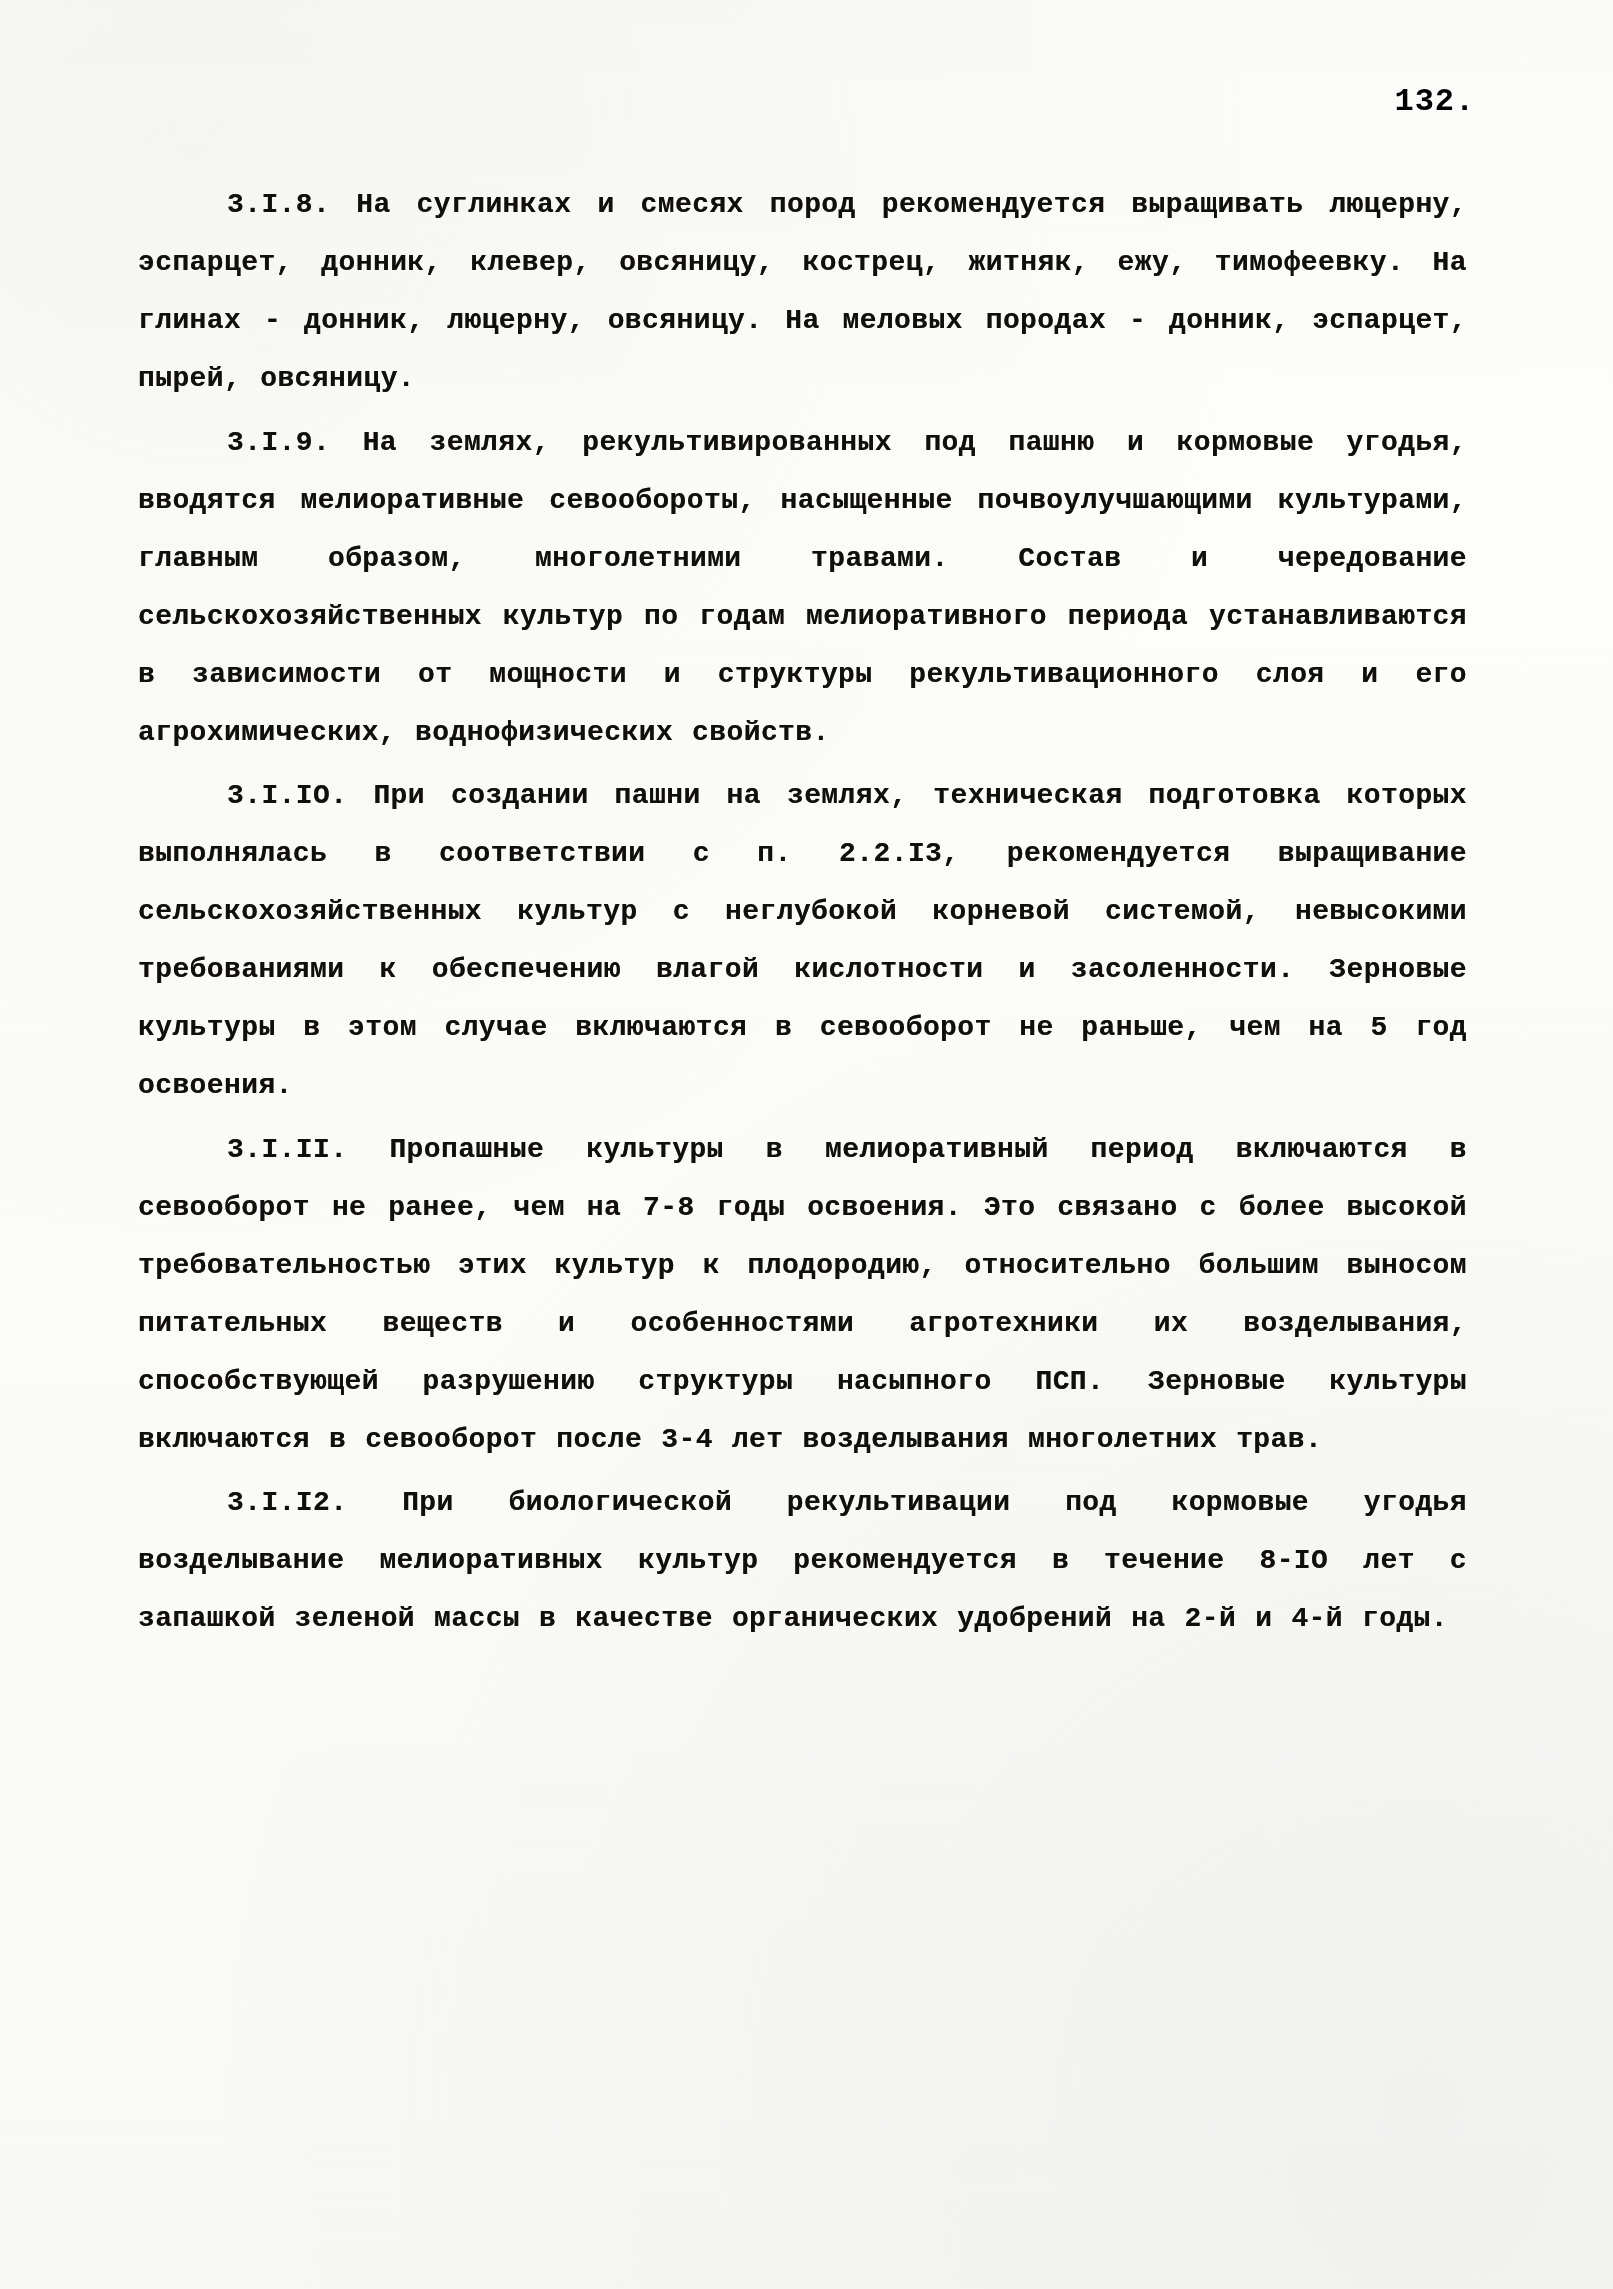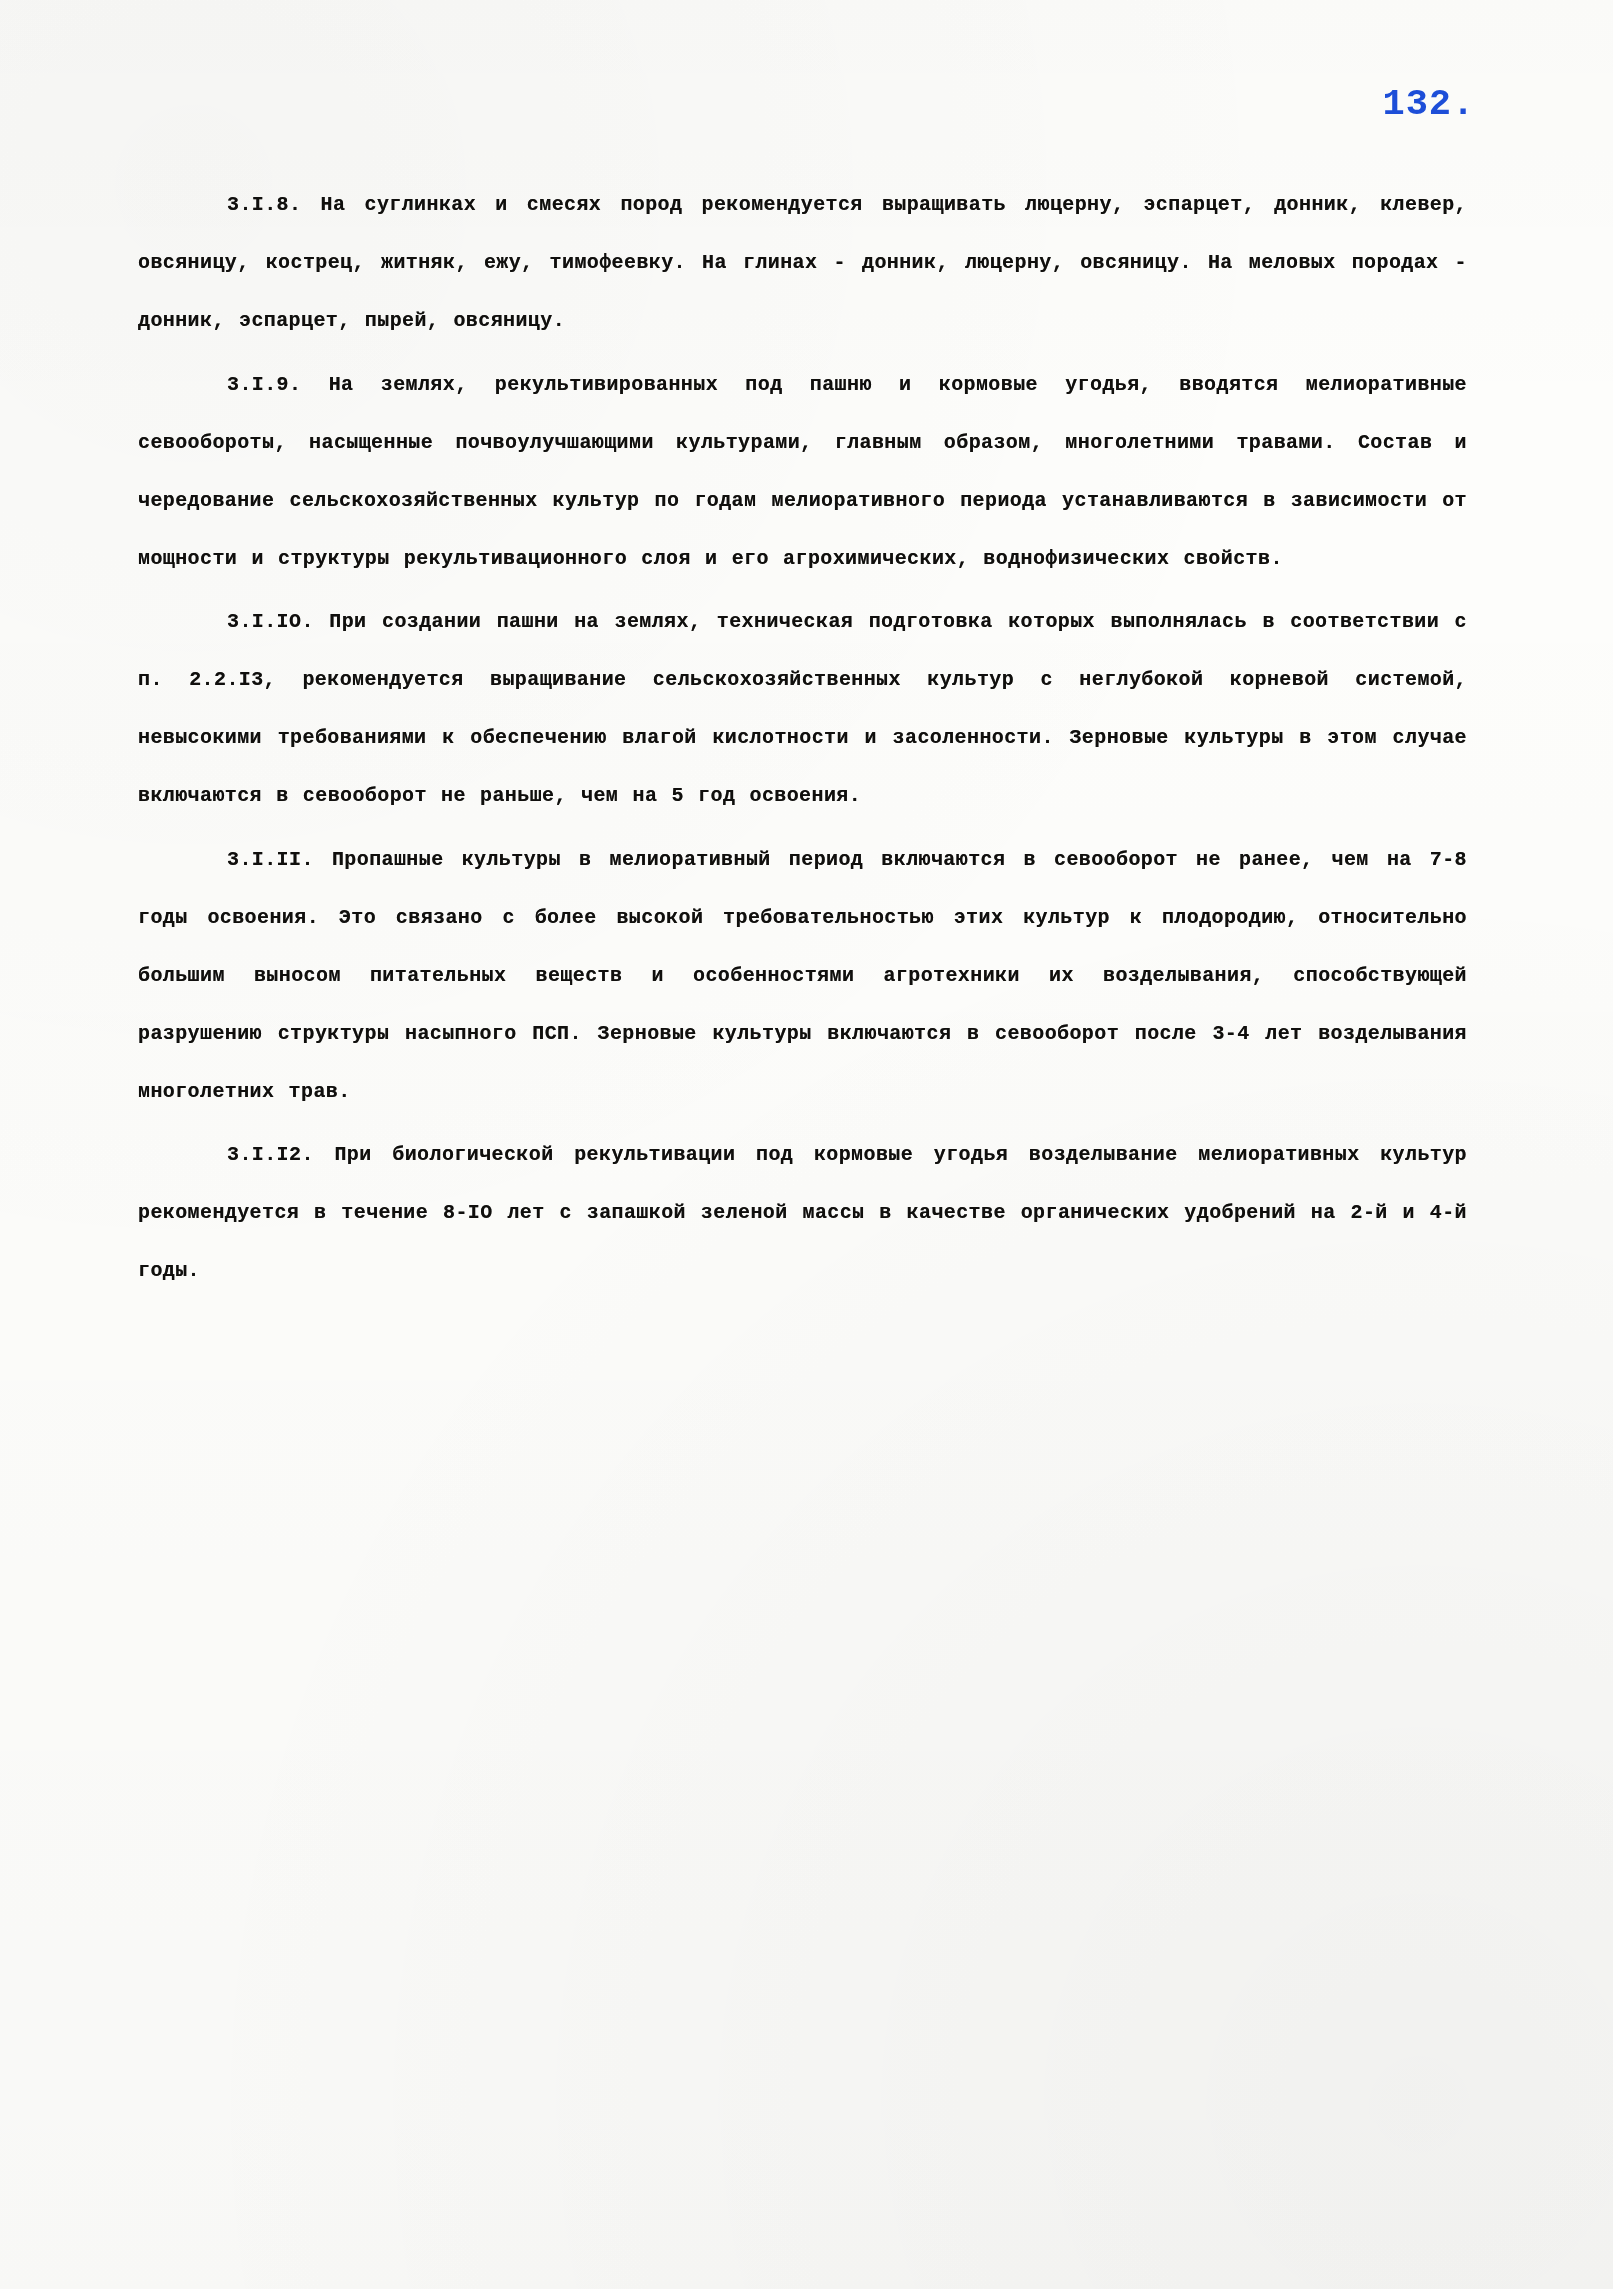--- a/index.html
+++ b/index.html
@@ -34,31 +34,31 @@
   .content {
     position: absolute;
     left: 138px;
     top: 74px;
     width: 1329px;
   }
   .page-number {
     position: absolute;
     right: 138px;
     top: 83px;
-    font-size: 37px;
+    font-size: 32px;
     letter-spacing: 0.9px;
     font-weight: 700;
-    color: #1d4ed8;
+    color: #000000;
   }
   .body-text {
     margin-top: 102px;
   }
   p.para {
     margin: 0 0 5.5px 0;
-    font-size: 20px;
+    font-size: 28px;
     line-height: 58px;
     letter-spacing: 0.4px;
     word-spacing: 1.8px;
     font-weight: 700;
     text-align: justify;
     text-justify: inter-word;
     color: #100f0d;
     text-shadow: 0 0 0.6px rgba(0,0,0,0.55);
   }
   p.para::first-line {

